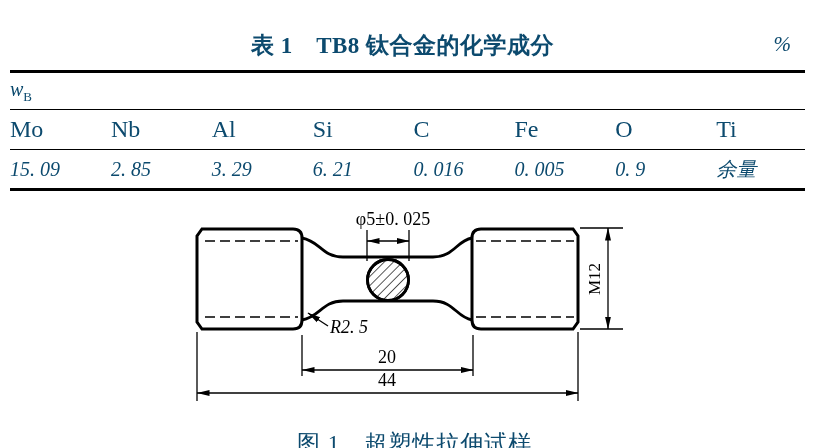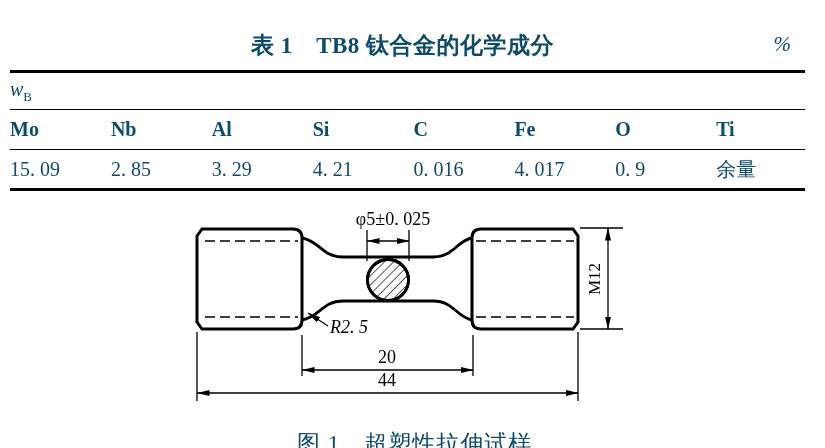--- a/index.html
+++ b/index.html
@@ -15,22 +15,22 @@
 
   table.comp-table {
     position:absolute; top:46px; left:10px; width:807px;
     border-collapse:collapse; table-layout:fixed;
     border-top:3px solid #000; border-bottom:3px solid #000;
   }
   .comp-table th, .comp-table td { font-weight:normal; text-align:left; padding:0; }
   .wb-row th { font-size:20px; height:36px; border-bottom:1.5px solid #000; }
   .wb-row i { font-family:"Liberation Serif",serif; }
   .wb-row sub { font-size:13px; }
-  .el-row th { font-size:20px; height:39px; border-bottom:1.5px solid #000;font-weight:bold; }
-  .val-row td { font-size:20px; height:38px; }
+  .el-row th { font-size:24px; height:39px; border-bottom:1.5px solid #000; }
+  .val-row td { font-size:20px; height:38px;font-style:italic; }
 
   .figure-wrap { position:absolute; top:180px; left:175px; width:460px; height:212px;text-align:center; }
   svg text { font-family:"Liberation Serif","DejaVu Serif",serif; fill:#000; }
 
   .figure-caption {
     position:absolute; top:404px; left:0; width:100%;
     text-align:center; font-size:23px; letter-spacing:1px;padding-left:12px;
   }
 </style>
 </head>
@@ -67,23 +67,23 @@
         <th>Fe</th>
         <th>O</th>
         <th>Ti</th>
       </tr>
     </thead>
     <tbody>
       <tr class="val-row">
         <td>15. 09</td>
         <td>2. 85</td>
         <td>3. 29</td>
-        <td>4. 21</td>
+        <td>6. 21</td>
         <td>0. 016</td>
-        <td>4. 017</td>
+        <td>0. 005</td>
         <td>0. 9</td>
         <td>余量</td>
       </tr>
     </tbody>
   </table>
 
   <div class="figure-wrap">
     <svg width="460" height="212" viewBox="0 0 460 212">
       <defs>
         <marker id="arrE" markerWidth="14" markerHeight="8" refX="12.5" refY="4" orient="auto" markerUnits="userSpaceOnUse">

